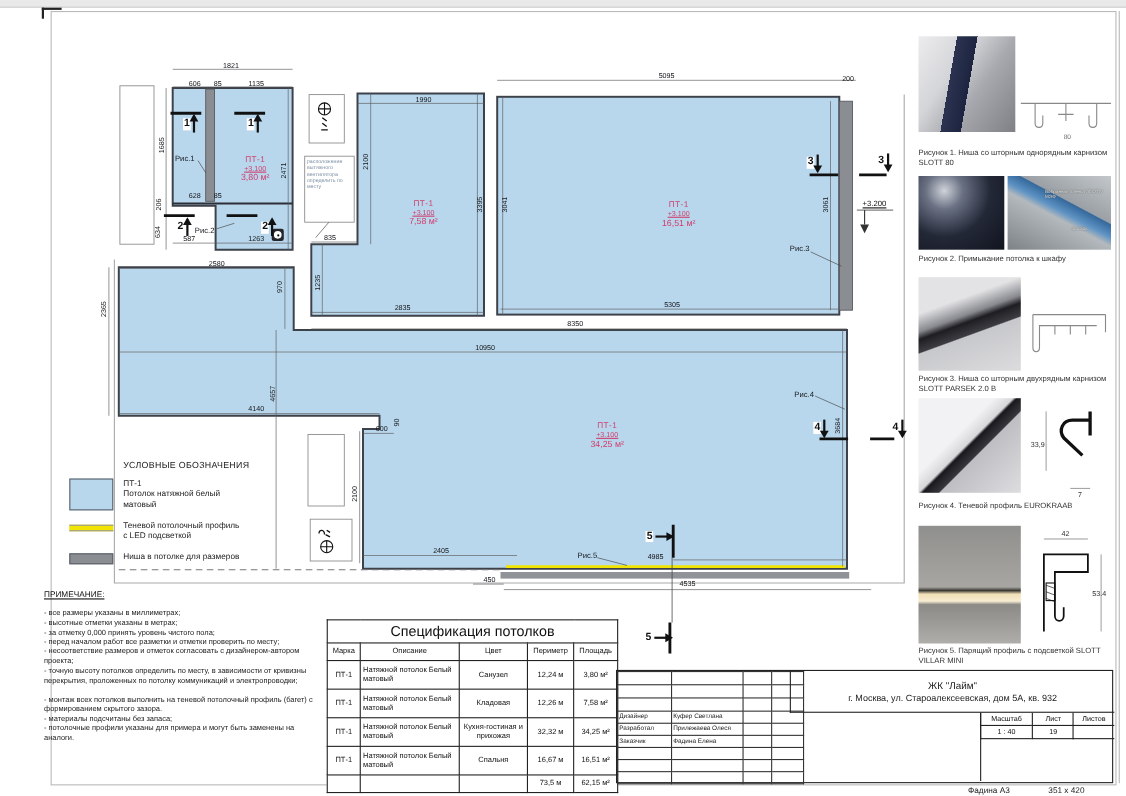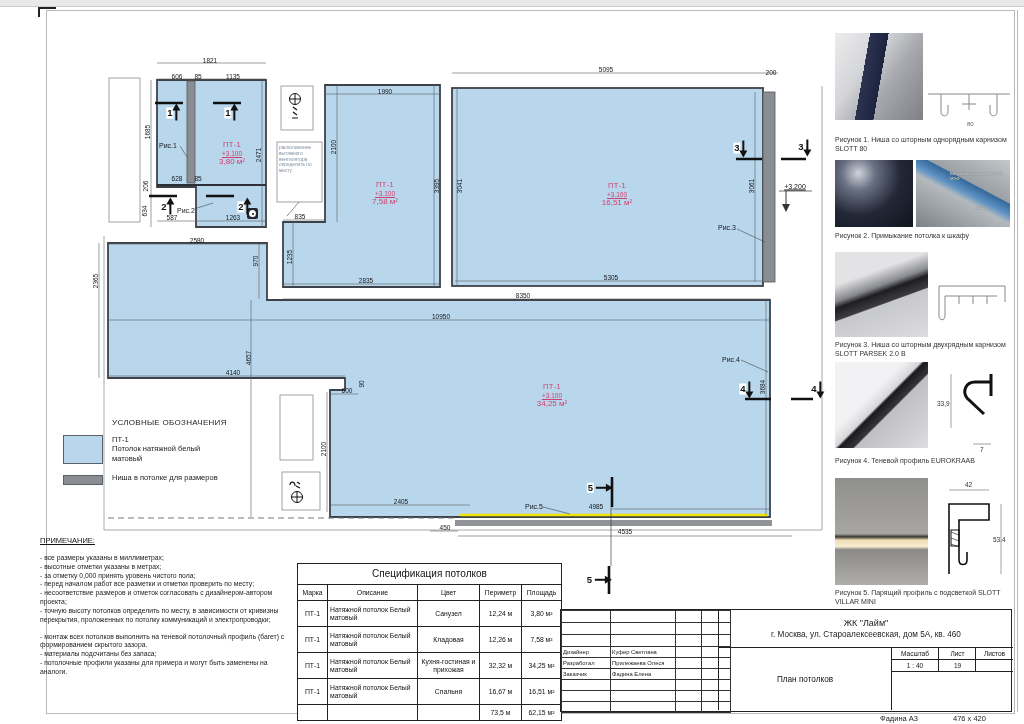--- a/index.html
+++ b/index.html
@@ -52,21 +52,21 @@
   
   #notes{left:40px;top:536px;width:256px;}
   #notes-title{font-size:7.5px;text-decoration:underline;margin-bottom:9px;}
   .note-line{font-size:6.8px;line-height:1.3;color:#222;}
   .note-spacer{height:8px;}
 
   
   #spec{left:297px;top:563px;border-collapse:collapse;table-layout:fixed;background:#fff;}
   #spec th,#spec td{border:1px solid #222;font-weight:normal;font-size:6.8px;
       padding:1px 2px;text-align:center;vertical-align:middle;line-height:1.15;overflow:hidden;}
-  #spec .t-title{font-size:10px;height:18px;}
+  #spec .t-title{font-size:13px;height:18px;}
   #spec .c-desc{text-align:left;}
   #spec td{height:23px;}
   #spec tr.hdr td{height:13px;}
   #spec tr.total td{height:13px;}
 
   
   #tblock{left:560px;top:609px;width:452px;height:103px;border:1.2px solid #222;box-sizing:border-box;}
   #tb-left{position:absolute;left:0;top:0;border-collapse:collapse;table-layout:fixed;}
   #tb-left td{border:1px solid #333;font-size:5.8px;padding:0 1px;white-space:nowrap;overflow:hidden;color:#222;}
   #tb-addr{position:absolute;left:157px;top:0;width:294px;height:37px;border-left:1px solid #222;
@@ -276,20 +276,27 @@
       <div class="lg-row">
         <div class="lg-swatch">
           <div class="sw-fill"></div>
         </div>
         <span class="lg-label">ПТ-1
 Потолок натяжной белый
 матовый</span>
       </div>
       <div class="lg-row">
         <div class="lg-swatch">
+          <div class="sw-led"></div>
+        </div>
+        <span class="lg-label">Теневой потолочный профиль
+с LED подсветкой</span>
+      </div>
+      <div class="lg-row">
+        <div class="lg-swatch">
           <div class="sw-niche"></div>
         </div>
         <span class="lg-label">Ниша в потолке для размеров</span>
       </div>
     </div>
 </div>
 
 <div class="abs" id="notes">
   <div id="notes-title">ПРИМЕЧАНИЕ:</div>
   <div id="notes-body">
@@ -419,34 +426,33 @@
         <tr style="height: 11px;">
           <td style="width: 46px;"></td>
           <td style="width: 62px;"></td>
           <td style="width: 23px;"></td>
           <td style="width: 26px;"></td>
         </tr>
       </tbody>
     </table>
   <div id="tb-addr">
     <div id="tb-project">ЖК "Лайм"</div>
-    <div id="tb-address">г. Москва, ул. Староалексеевская, дом 5А, кв. 460</div>
+    <div id="tb-address">г. Москва, ул. Староалексеевская, дом 5А, кв. 932</div>
   </div>
-  <div id="tb-title">План потолков</div>
   <div id="tb-scale">
     <div class="sc-cell" style="left:-1px;top:0;width:47px;height:12px">Масштаб</div>
     <div class="sc-cell" style="left:46px;top:0;width:38px;height:12px">Лист</div>
     <div class="sc-cell" style="left:83px;top:0;width:38px;height:12px">Листов</div>
     <div class="sc-cell" style="left:-1px;top:12px;width:47px;height:12px">1 : 40</div>
     <div class="sc-cell" style="left:46px;top:12px;width:38px;height:12px">19</div>
     <div class="sc-cell" style="left:83px;top:12px;width:38px;height:12px"></div>
   </div>
 </div>
 <span id="footer-format">Фадина А3</span>
-<span id="footer-size">476 x 420</span>
+<span id="footer-size">351 x 420</span>
 
 <div class="fig" style="top:33px;height:125px">
   <div class="photo ph1" style="left:0;top:0;width:88px;height:87px"></div>
   <svg style="position:absolute;left:90px;top:47px" width="88" height="50">
     <path d="M3,14 H85 M16,14 v18 c0,5 7,5 7,0 v-7 M72,14 v18 c0,5 -7,5 -7,0 v-7 M44,14 v10 m-7,0 h14 m-7,0 v6" fill="none" stroke="#888" stroke-width="1"></path>
     <text x="42" y="46" font-size="6" fill="#666">80</text>
   </svg>
   <div class="fig-caption" style="top:102px">Рисунок 1. Ниша со шторным однорядным карнизом SLOTT 80</div>
 </div>
 

